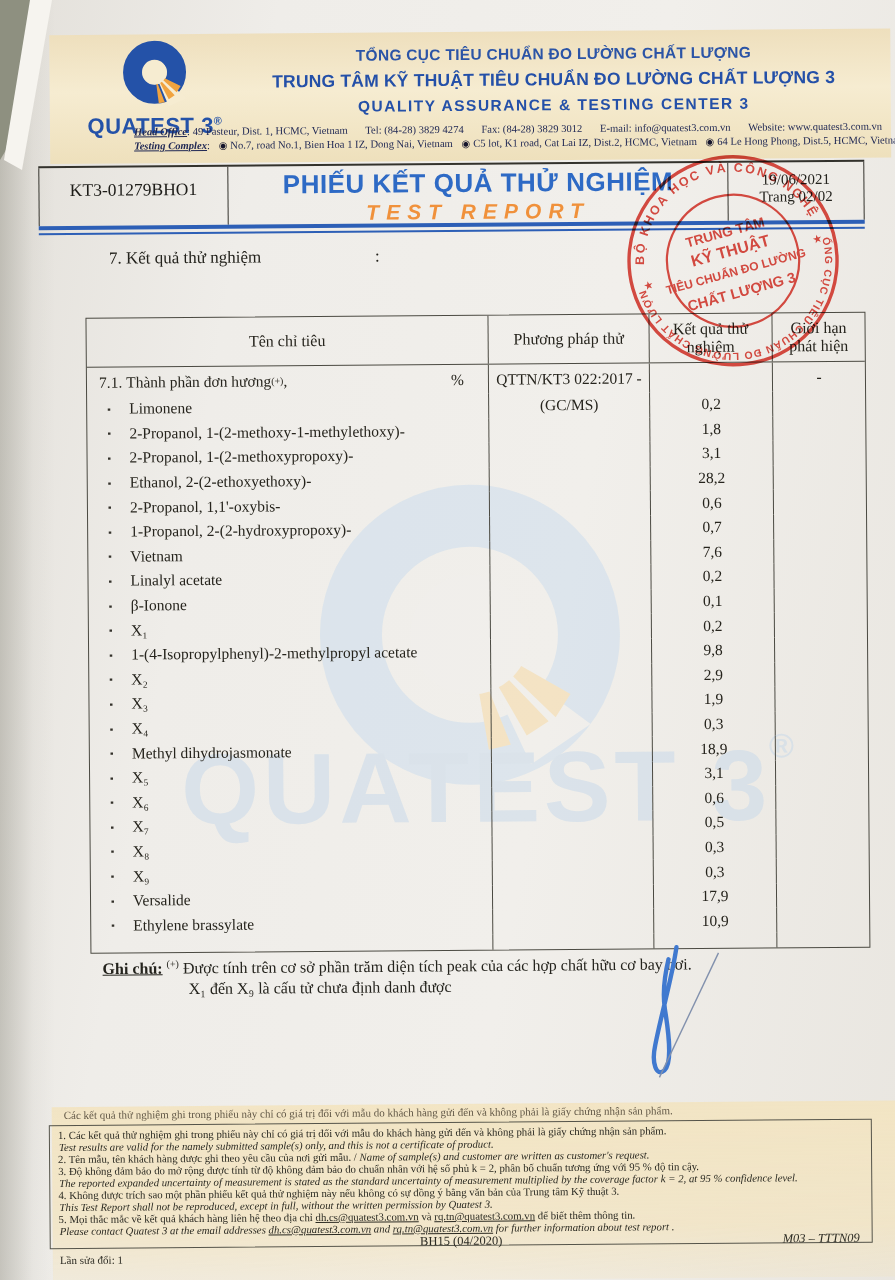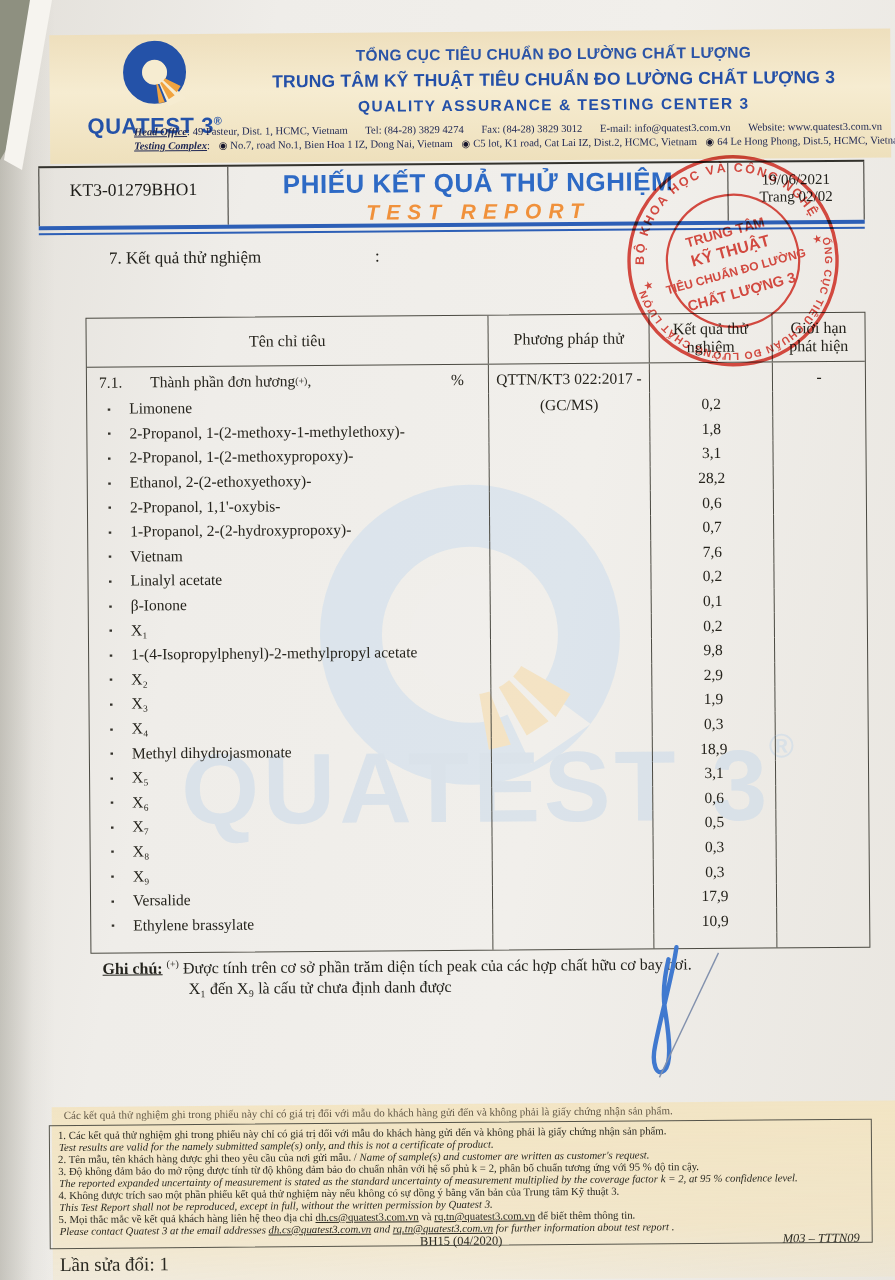--- a/index.html
+++ b/index.html
@@ -63,21 +63,21 @@
     font-size:16px;line-height:1.12;border-right:1.4px solid #4b4a42;padding:0 4px;box-sizing:border-box;}
   .thead .hc:last-child{border-right:none;}
   .trow{display:grid;grid-template-columns:402px 161px 123px 92px;height:24.6px;}
   .trow.group{height:29px;}
   .trow.filler{height:15px;}
   .trow .c{border-right:1.4px solid #4b4a42;box-sizing:border-box;display:flex;
     align-items:center;font-size:15.5px;overflow:visible;white-space:nowrap;}
   .trow .c:last-child{border-right:none;}
   .trow .name{padding-left:12px;position:relative;}
   .trow .method,.trow .result,.trow .limit{justify-content:center;}
-  .gidx{margin-right:28px;}
+  .gidx{margin-right:4px;}
   .unit{position:absolute;right:24px;}
   .bullet{font-size:10px;color:#33312a;width:22px;display:inline-block;margin-left:8px;}
   sup{font-size:10px;}
 
   
   .stamp{position:absolute;left:621px;top:148px;z-index:5;mix-blend-mode:multiply;opacity:.92;}
 
   
   .ghi{position:absolute;left:100px;top:956px;font-size:16px;color:#24231d;z-index:2;width:720px;}
   .ghi .lbl{font-weight:bold;text-decoration:underline;}
@@ -88,21 +88,21 @@
   
   .ghost{position:absolute;left:60px;top:1106px;width:810px;font-size:11px;color:rgba(72,62,48,.85);z-index:2;}
   .fbox{position:absolute;left:45px;top:1122px;width:823px;height:124px;border:1.4px solid #55544a;
     box-sizing:border-box;padding:3px 8px 0 8px;z-index:3;font-size:10.8px;line-height:12px;color:#2b2a22;}
   .fitem{padding-left:13px;text-indent:-13px;}
   .fitem .en{font-style:italic;display:block;padding-left:1px;}
   .fitem .en.inline{display:inline;padding-left:0;}
   .fbot{position:relative;margin-top:1px;font-size:12.5px;height:15px;}
   .fbot .center{position:absolute;left:0;right:0;text-align:center;}
   .fbot .right{position:absolute;right:4px;top:0;font-style:italic;}
-  .revision{position:absolute;left:55px;top:1251px;font-size:19px;color:#2b2a22;z-index:3;}
+  .revision{position:absolute;left:55px;top:1251px;font-size:11px;color:#2b2a22;z-index:3;}
 </style>
 </head>
 <body>
 
 <div class="paper"></div>
 <div class="left-shade"></div>
 <div class="corner"></div>
 <div class="corner-edge"></div>
 
 <div class="content">

